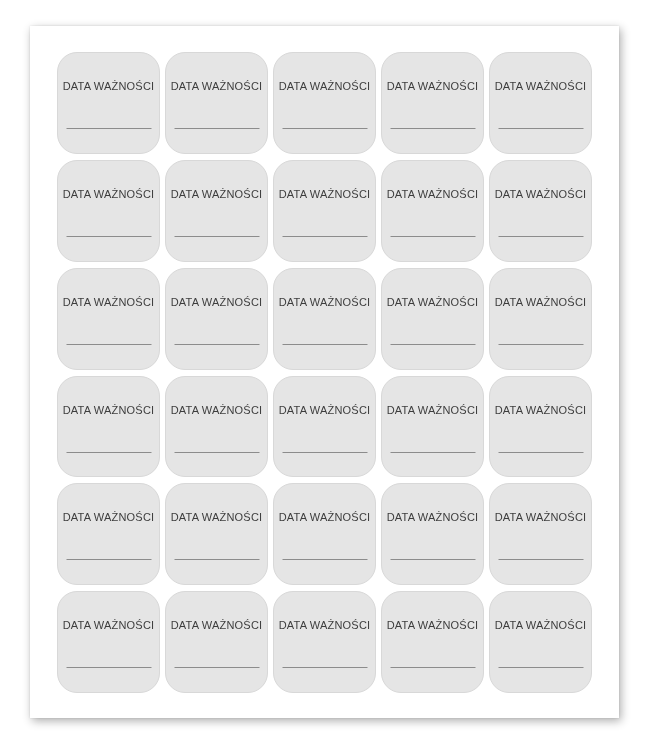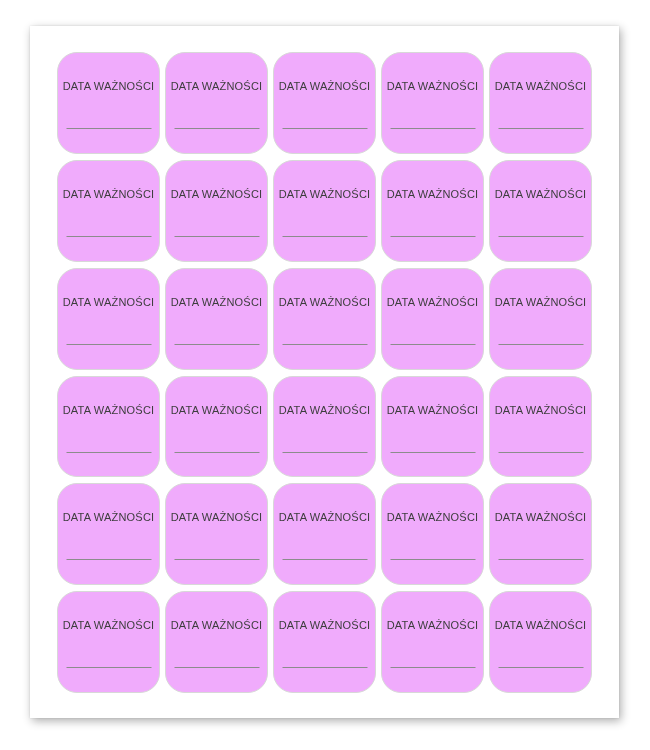--- a/index.html
+++ b/index.html
@@ -31,21 +31,21 @@
     width: 535px;
     height: 641px;
     display: grid;
     grid-template-columns: repeat(5, 1fr);
     grid-template-rows: repeat(6, 1fr);
     column-gap: 5px;
     row-gap: 6px;
   }
   .cell {
     position: relative;
-    background: #f0abfc;
+    background: #e5e5e5;
     border: 1px solid #d8d8d8;
     border-radius: 20px;
     box-sizing: border-box;
   }
   .cell-title {
     position: absolute;
     top: 27px;
     left: 0;
     right: 0;
     text-align: center;

